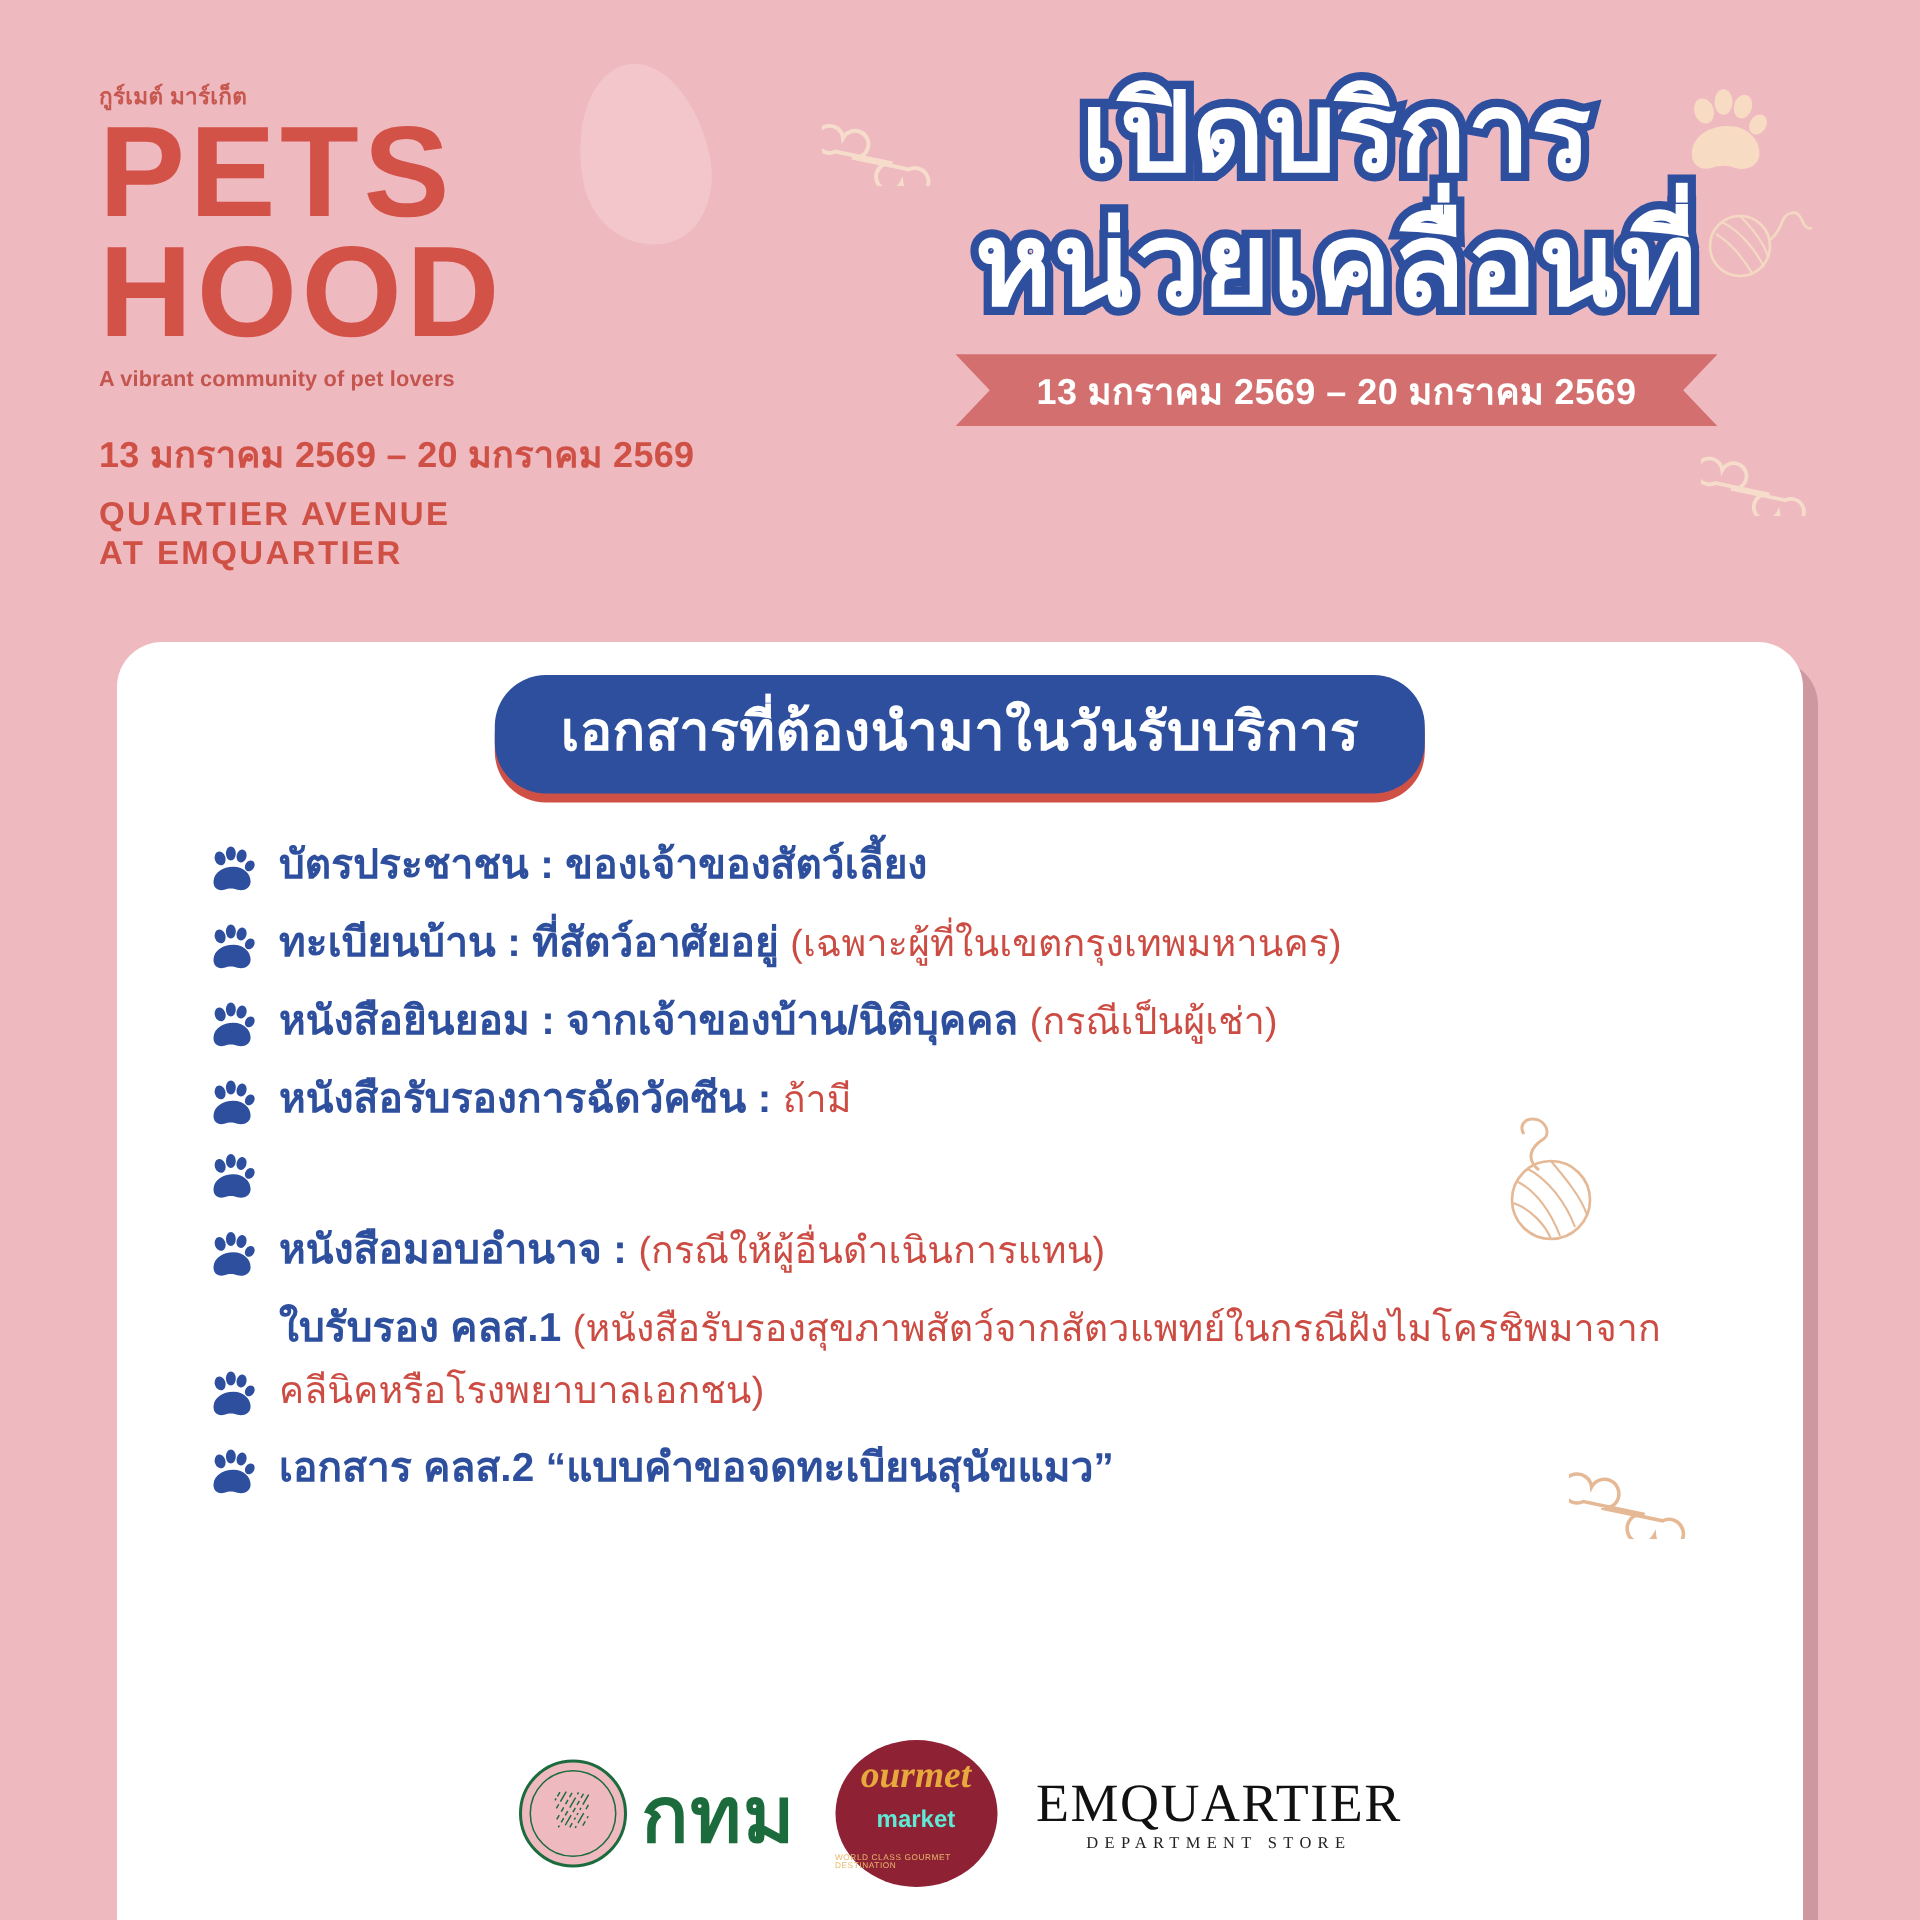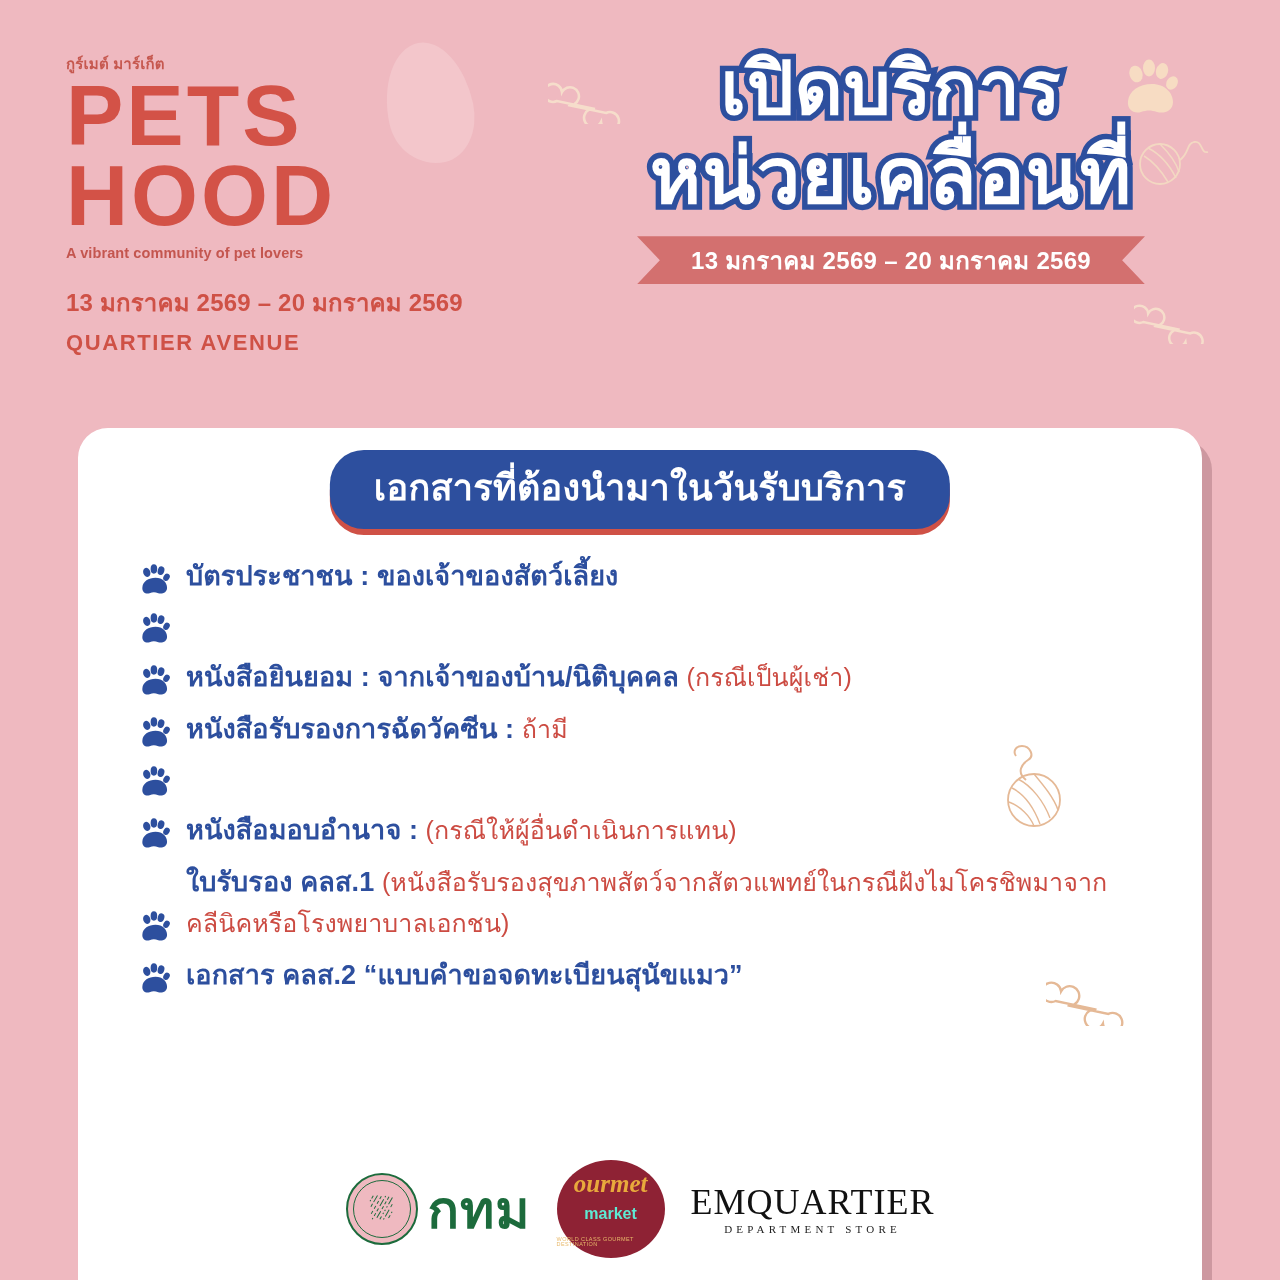--- a/index.html
+++ b/index.html
@@ -328,20 +328,21 @@
     </svg>
   </div>
 
   <div id="logo-block">
     <div id="gourmet-thai">กูร์เมต์ มาร์เก็ต</div>
     <div id="pets-word">PETS</div>
     <div id="hood-word">HOOD</div>
     <div id="tagline">A vibrant community of pet lovers</div>
     <div id="date-left">13 มกราคม 2569 – 20 มกราคม 2569</div>
     <div id="venue-line-1">QUARTIER AVENUE</div>
+    <div id="venue-line-2">AT EMQUARTIER</div>
   </div>
 
   <div id="headline-block">
     <div class="headline-line">เปิดบริการ</div>
     <div class="headline-line second">หน่วยเคลื่อนที่</div>
 
     <div id="ribbon-wrap">
       <div id="ribbon-shape"></div>
       <div id="ribbon-text">13 มกราคม 2569 – 20 มกราคม 2569</div>
     </div>
@@ -386,20 +387,21 @@
       <div class="doc-item">
         <span class="paw-bullet">
           <svg width="34" height="34" viewBox="0 0 62 60">
             <ellipse cx="16" cy="16" rx="6.5" ry="8.5" fill="#2d4f9e" transform="rotate(-18 16 16)"></ellipse>
             <ellipse cx="29" cy="10" rx="6" ry="8.5" fill="#2d4f9e"></ellipse>
             <ellipse cx="42" cy="13" rx="6" ry="8" fill="#2d4f9e" transform="rotate(16 42 13)"></ellipse>
             <ellipse cx="52" cy="25" rx="5.5" ry="7" fill="#2d4f9e" transform="rotate(32 52 25)"></ellipse>
             <path d="M32 26 c13 0 21 9 21 18 c0 9 -9 12 -16 10 c-6 -2 -10 -2 -16 0 c-7 2 -14 -2 -13 -11 c1 -10 11 -17 24 -17z" fill="#2d4f9e"></path>
           </svg>
         </span>
+        <span class="doc-text"><span>ทะเบียนบ้าน : ที่สัตว์อาศัยอยู่ </span><span class="note">(เฉพาะผู้ที่ในเขตกรุงเทพมหานคร)</span></span>
       </div>
 
       <div class="doc-item">
         <span class="paw-bullet">
           <svg width="34" height="34" viewBox="0 0 62 60">
             <ellipse cx="16" cy="16" rx="6.5" ry="8.5" fill="#2d4f9e" transform="rotate(-18 16 16)"></ellipse>
             <ellipse cx="29" cy="10" rx="6" ry="8.5" fill="#2d4f9e"></ellipse>
             <ellipse cx="42" cy="13" rx="6" ry="8" fill="#2d4f9e" transform="rotate(16 42 13)"></ellipse>
             <ellipse cx="52" cy="25" rx="5.5" ry="7" fill="#2d4f9e" transform="rotate(32 52 25)"></ellipse>
             <path d="M32 26 c13 0 21 9 21 18 c0 9 -9 12 -16 10 c-6 -2 -10 -2 -16 0 c-7 2 -14 -2 -13 -11 c1 -10 11 -17 24 -17z" fill="#2d4f9e"></path>

